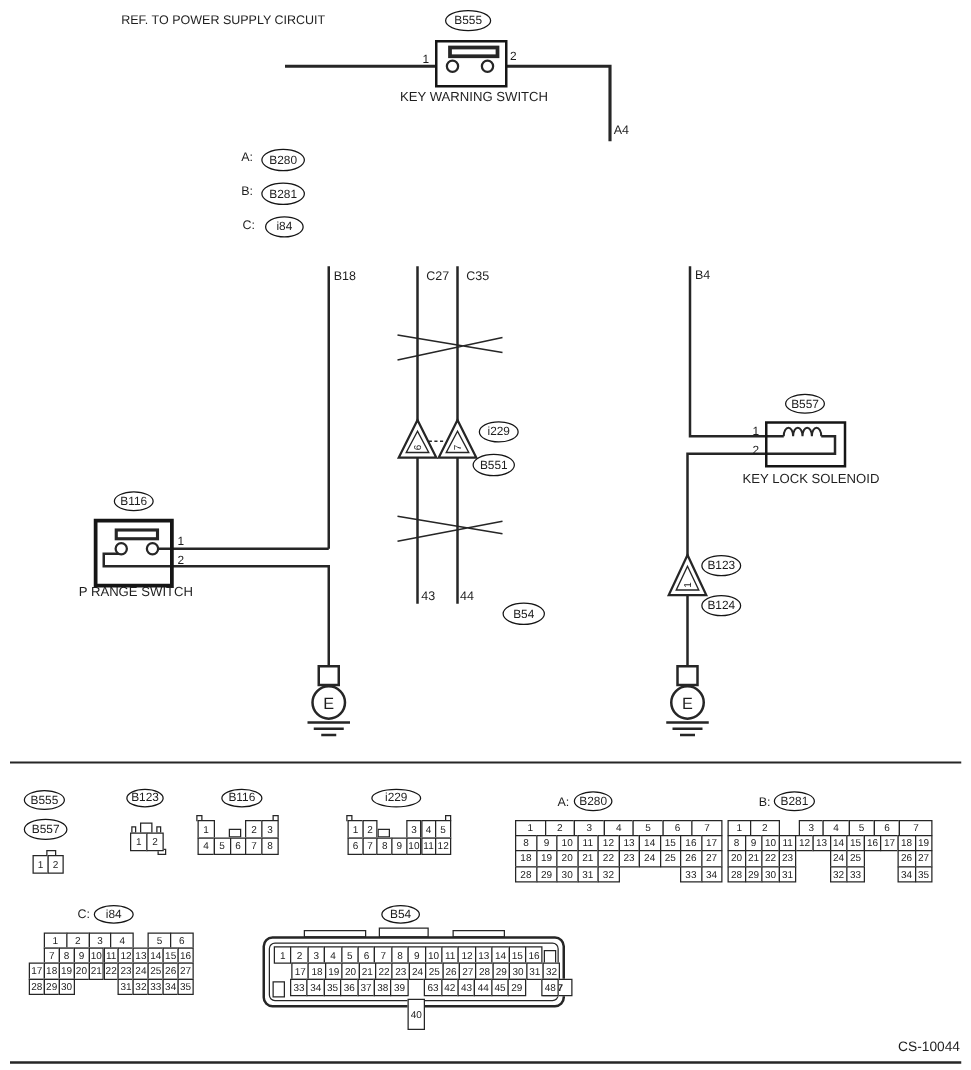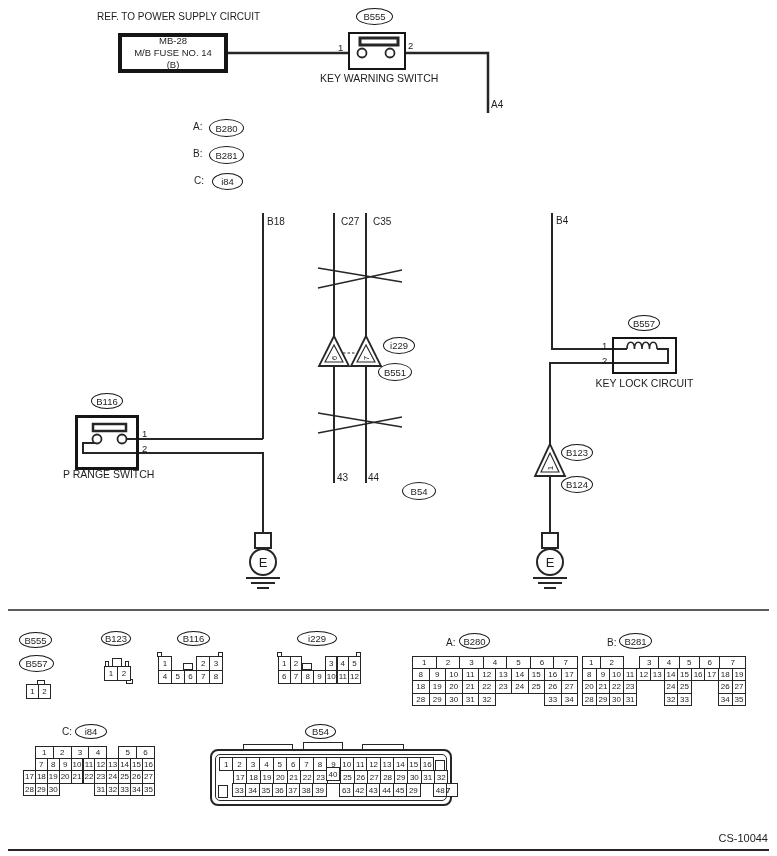--- a/index.html
+++ b/index.html
@@ -77,25 +77,20 @@
       <text x="263" y="567" font-size="13" text-anchor="middle">E</text>
       <text x="550" y="567" font-size="13" text-anchor="middle">E</text>
       <text x="334" y="361" font-size="8" text-anchor="middle" transform="rotate(-90 334 358)">6</text>
       <text x="366" y="361" font-size="8" text-anchor="middle" transform="rotate(-90 366 358)">7</text>
       <text x="550" y="471" font-size="8" text-anchor="middle" transform="rotate(-90 550 468)">1</text>
     </g>
   </svg>
 
   <span class="lbl" style="left:97px;top:11px;">REF. TO POWER SUPPLY CIRCUIT</span>
 
-  <div class="box fusebox" style="left:118px;top:33px;width:110px;height:40px;">
-    <span>MB-28</span>
-    <span>M/B FUSE NO. 14</span>
-    <span>(B)</span>
-  </div>
 
   <div class="oval" style="left:356px;top:8px;width:37px;height:17px;">B555</div>
   <div class="box clear" style="left:348px;top:32px;width:58px;height:38px;"></div>
   <span class="lbl sm" style="left:338px;top:43px;">1</span>
   <span class="lbl sm" style="left:408px;top:41px;">2</span>
   <span class="lbl ctr" style="left:320px;top:72px;width:116px;font-size:10.5px;">KEY WARNING SWITCH</span>
   <span class="lbl" style="left:491px;top:99px;">A4</span>
 
   <span class="lbl" style="left:193px;top:121px;">A:</span>
   <div class="oval" style="left:209px;top:119px;width:35px;height:18px;">B280</div>
@@ -119,21 +114,21 @@
   <div class="oval" style="left:91px;top:393px;width:32px;height:16px;">B116</div>
   <div class="box clear" style="left:75px;top:415px;width:64px;height:55px;border-width:3px;"></div>
   <span class="lbl sm" style="left:142px;top:429px;">1</span>
   <span class="lbl sm" style="left:142px;top:444px;">2</span>
   <span class="lbl ctr" style="left:63px;top:468px;width:90px;font-size:10.5px;">P RANGE SWITCH</span>
 
   <div class="oval" style="left:628px;top:315px;width:32px;height:16px;">B557</div>
   <div class="box clear" style="left:612px;top:337px;width:65px;height:37px;"></div>
   <span class="lbl sm" style="left:602px;top:341px;">1</span>
   <span class="lbl sm" style="left:602px;top:356px;">2</span>
-  <span class="lbl ctr" style="left:594px;top:377px;width:101px;font-size:10.5px;">KEY LOCK CIRCUIT</span>
+  <span class="lbl ctr" style="left:594px;top:377px;width:101px;font-size:10.5px;">KEY LOCK SOLENOID</span>
 
   <div class="oval" style="left:561px;top:444px;width:32px;height:17px;">B123</div>
   <div class="oval" style="left:561px;top:476px;width:32px;height:17px;">B124</div>
 
   <div class="oval" style="left:19px;top:632px;width:33px;height:16px;">B555</div>
   <div class="oval" style="left:19px;top:655px;width:35px;height:17px;">B557</div>
   <div class="shape" style="left:37px;top:680px;width:8px;height:5px;"></div>
   <div class="grid" style="left:26px;top:684px;width:25px;height:15px;">
       <div class="pin" style="left: 0px; top: 0px; width: 13px; height: 15px;">1</div>
       <div class="pin" style="left: 12px; top: 0px; width: 13px; height: 15px;">2</div>
@@ -343,21 +338,21 @@
       <div class="pin" style="left: 188.2px; top: 13px; width: 14.4px; height: 14px;">30</div>
       <div class="pin" style="left: 201.6px; top: 13px; width: 14.4px; height: 14px;">31</div>
       <div class="pin" style="left: 215px; top: 13px; width: 14.4px; height: 14px;">32</div>
       <div class="pin" style="left: 13px; top: 26px; width: 14.4px; height: 14px;">33</div>
       <div class="pin" style="left: 26.4px; top: 26px; width: 14.4px; height: 14px;">34</div>
       <div class="pin" style="left: 39.8px; top: 26px; width: 14.4px; height: 14px;">35</div>
       <div class="pin" style="left: 53.2px; top: 26px; width: 14.4px; height: 14px;">36</div>
       <div class="pin" style="left: 66.6px; top: 26px; width: 14.4px; height: 14px;">37</div>
       <div class="pin" style="left: 80px; top: 26px; width: 14.4px; height: 14px;">38</div>
       <div class="pin" style="left: 93.4px; top: 26px; width: 14.4px; height: 14px;">39</div>
-      <div class="pin" style="left: 106.8px; top: 10px; width: 14.4px; height: 14px;">40</div>
+      <div class="pin" style="left: 106.8px; top: 42px; width: 14.4px; height: 25px;">40</div>
       <div class="pin" style="left: 120.2px; top: 26px; width: 14.4px; height: 14px;">63</div>
       <div class="pin" style="left: 133.6px; top: 26px; width: 14.4px; height: 14px;">42</div>
       <div class="pin" style="left: 147px; top: 26px; width: 14.4px; height: 14px;">43</div>
       <div class="pin" style="left: 160.4px; top: 26px; width: 14.4px; height: 14px;">44</div>
       <div class="pin" style="left: 173.8px; top: 26px; width: 14.4px; height: 14px;">45</div>
       <div class="pin" style="left: 187.2px; top: 26px; width: 14.4px; height: 14px;">29</div>
       <div class="pin" style="left: 215px; top: 26px; width: 24px; height: 14px; font-weight: bold;">47</div>
       <div class="pin" style="left: 214px; top: 26px; width: 14.4px; height: 14px;">48</div>
     </div>
 

